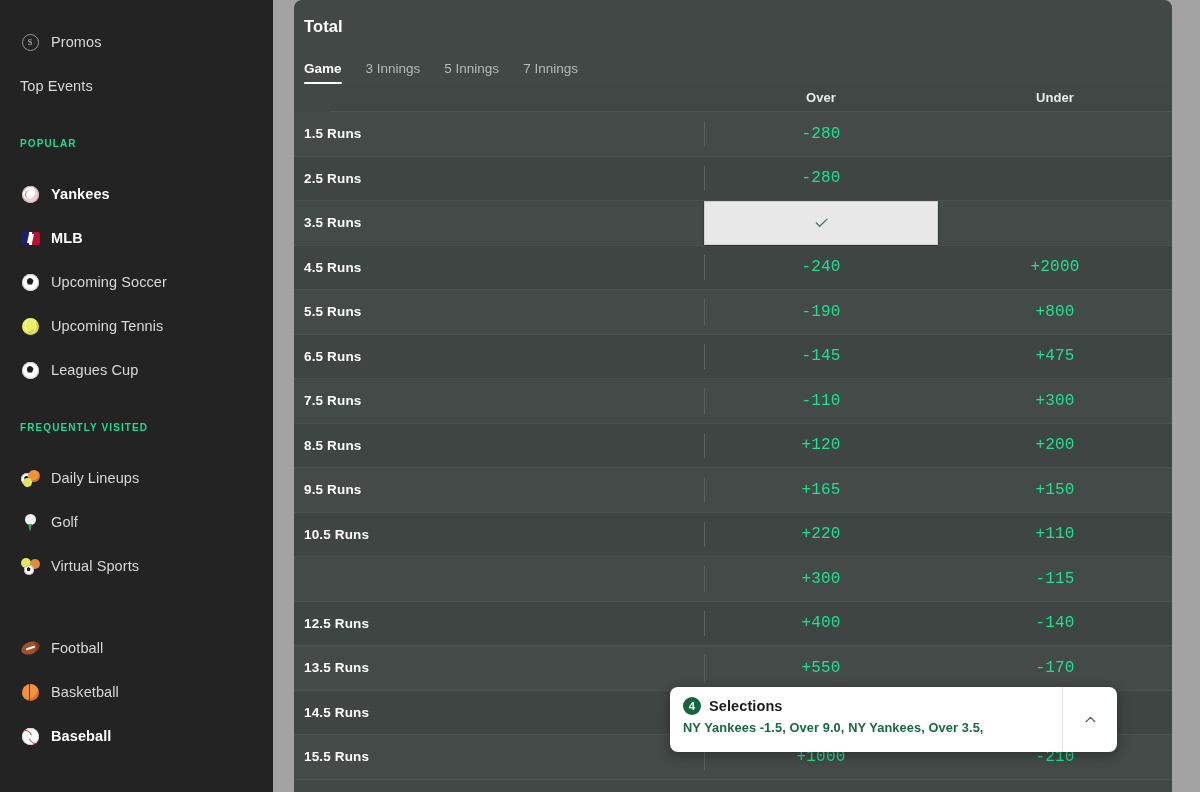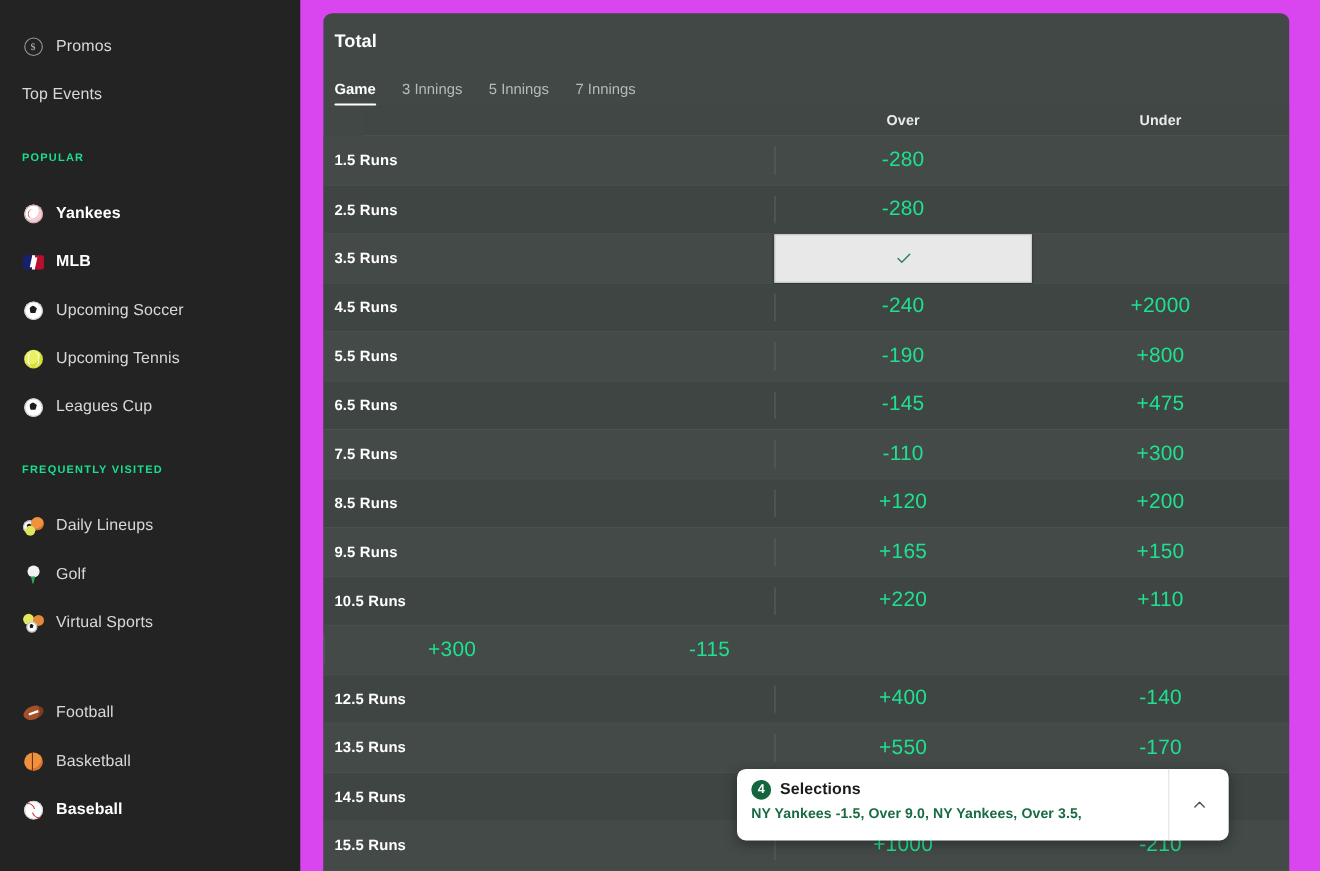--- a/index.html
+++ b/index.html
@@ -110,22 +110,22 @@
   .multi .m3 { position:absolute; left:2px; bottom:0; width:9px; height:9px; border-radius:50%; background:#e0e65a;}
   .vsports { position: relative; width: 19px; height: 17px; }
   .vsports .v1{position:absolute;left:0;top:0;width:10px;height:10px;border-radius:50%;background:#e3e85c;}
   .vsports .v2{position:absolute;right:0;top:1px;width:10px;height:10px;border-radius:50%;background:#e08a3a;}
   .vsports .v3{position:absolute;left:3px;bottom:0;width:10px;height:10px;border-radius:50%;background:#fff;box-shadow:inset 0 0 0 1px #bbb;}
   .vsports .v3::after{content:"";position:absolute;left:3px;top:2.5px;width:4px;height:4px;background:#1d1d1d;clip-path: polygon(50% 0,100% 38%,81% 100%,19% 100%,0 38%);}
 
   
   .main {
     flex: 1; height: 792px;
-    background: #d946ef;
-    padding: 12px 28px 0 21px;
+    background: #a3a3a3;
+    padding: 0 28px 0 21px;
     position: relative;
   }
   .card {
     margin-top: 0;
     height: 792px;
     background: #414845;
     border-radius: 8px 8px 0 0;
     overflow: hidden;
     position: relative;
   }
@@ -165,37 +165,39 @@
     width: 234px; min-width: 234px;
     text-align: center;
     font-size: 13px; font-weight: 700; color: #e9eceb;
     letter-spacing: .1px;
   }
   .row {
     display: flex; align-items: stretch;
     height: 44.5px;
     border-bottom: 1px solid #4a524e;
     position: relative;
+    justify-content: flex-end;
   }
   .row:nth-child(odd) { background: #434a47; }
   .row:nth-child(even) { background: #3e4542; }
   .row-label {
     flex: 1 1 auto;
     display: flex; align-items: center;
     padding-left: 10px;
     font-size: 13.5px; font-weight: 700; color: #ffffff;
     letter-spacing: .15px;
   }
   .cell {
     width: 234px; min-width: 234px;
     display: flex; align-items: center; justify-content: center;
-    font-size: 19px; color: #1fe08f;
+    font-size: 16px; color: #1fe08f;
     letter-spacing: .2px;
     cursor: pointer;
     position: relative;
+    font-family: Liberation Mono, monospace;
   }
   .cell.over::before {
     content: ""; position: absolute; left: 0; top: 9px; bottom: 9px;
     width: 1px; background: #5b625e;
   }
   .cell.selected {
     background: #e8e8e8;
     border: 1px solid #cfcfcf;
     box-shadow: 0 1px 2px rgba(0,0,0,.45);
   }

